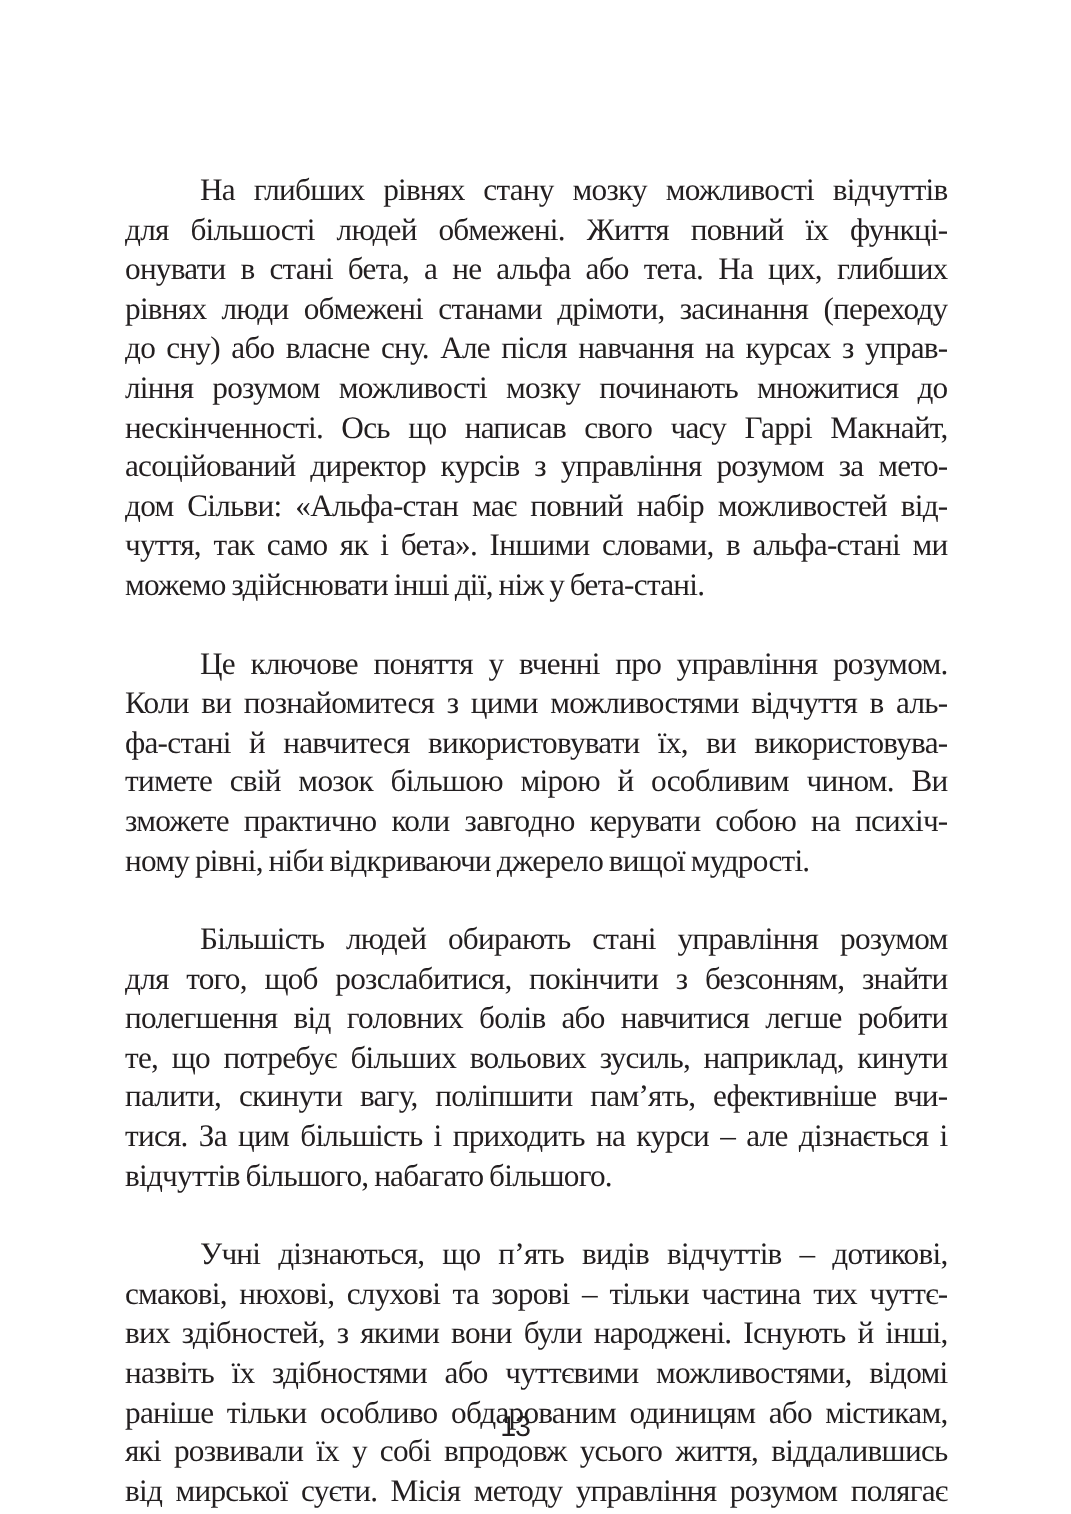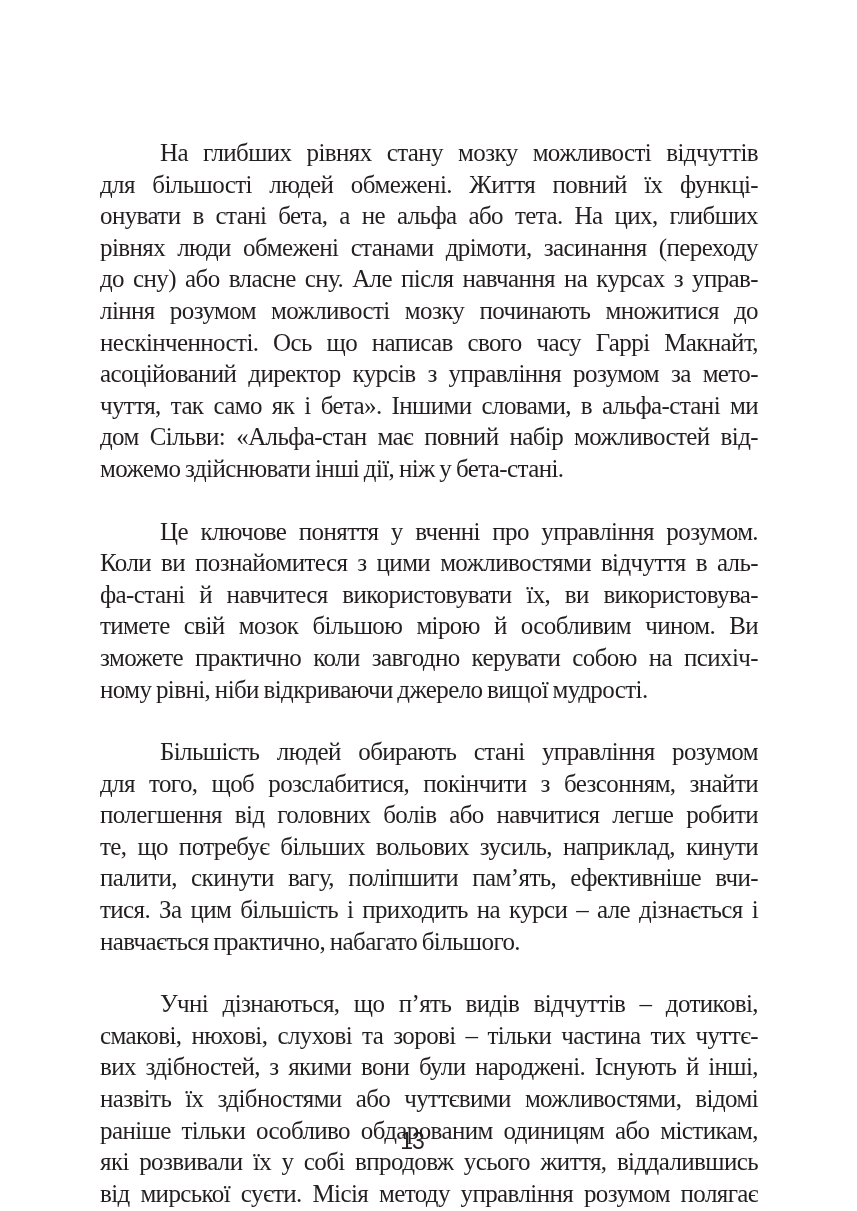--- a/index.html
+++ b/index.html
@@ -29,40 +29,40 @@
 <div class="page">
   <div class="para">
     <span class="line first">На глибших рівнях стану мозку можливості відчуттів</span>
     <span class="line">для більшості людей обмежені. Життя повний їх функці-</span>
     <span class="line">онувати в стані бета, а не альфа або тета. На цих, глибших</span>
     <span class="line">рівнях люди обмежені станами дрімоти, засинання (переходу</span>
     <span class="line">до сну) або власне сну. Але після навчання на курсах з управ-</span>
     <span class="line">ління розумом можливості мозку починають множитися до</span>
     <span class="line">нескінченності. Ось що написав свого часу Гаррі Макнайт,</span>
     <span class="line">асоційований директор курсів з управління розумом за мето-</span>
+    <span class="line">дом Сільви: «Альфа-стан має повний набір можливостей від-</span>
     <span class="line">чуття, так само як і бета». Іншими словами, в альфа-стані ми</span>
-    <span class="line">дом Сільви: «Альфа-стан має повний набір можливостей від-</span>
     <span class="line last">можемо здійснювати інші дії, ніж у бета-стані.</span>
   </div>
   <div class="para">
     <span class="line first">Це ключове поняття у вченні про управління розумом.</span>
     <span class="line">Коли ви познайомитеся з цими можливостями відчуття в аль-</span>
     <span class="line">фа-стані й навчитеся використовувати їх, ви використовува-</span>
     <span class="line">тимете свій мозок більшою мірою й особливим чином. Ви</span>
     <span class="line">зможете практично коли завгодно керувати собою на психіч-</span>
     <span class="line last">ному рівні, ніби відкриваючи джерело вищої мудрості.</span>
   </div>
   <div class="para">
     <span class="line first">Більшість людей обирають стані управління розумом</span>
     <span class="line">для того, щоб розслабитися, покінчити з безсонням, знайти</span>
     <span class="line">полегшення від головних болів або навчитися легше робити</span>
     <span class="line">те, що потребує більших вольових зусиль, наприклад, кинути</span>
     <span class="line">палити, скинути вагу, поліпшити пам’ять, ефективніше вчи-</span>
     <span class="line">тися. За цим більшість і приходить на курси – але дізнається і</span>
-    <span class="line last">навчається практично, набагато більшого.</span>
+    <span class="line last">відчуттів більшого, набагато більшого.</span>
   </div>
   <div class="para">
     <span class="line first">Учні дізнаються, що п’ять видів відчуттів – дотикові,</span>
     <span class="line">смакові, нюхові, слухові та зорові – тільки частина тих чуттє-</span>
     <span class="line">вих здібностей, з якими вони були народжені. Існують й інші,</span>
     <span class="line">назвіть їх здібностями або чуттєвими можливостями, відомі</span>
     <span class="line">раніше тільки особливо обдарованим одиницям або містикам,</span>
     <span class="line">які розвивали їх у собі впродовж усього життя, віддалившись</span>
     <span class="line">від мирської суєти. Місія методу управління розумом полягає</span>
   </div>

